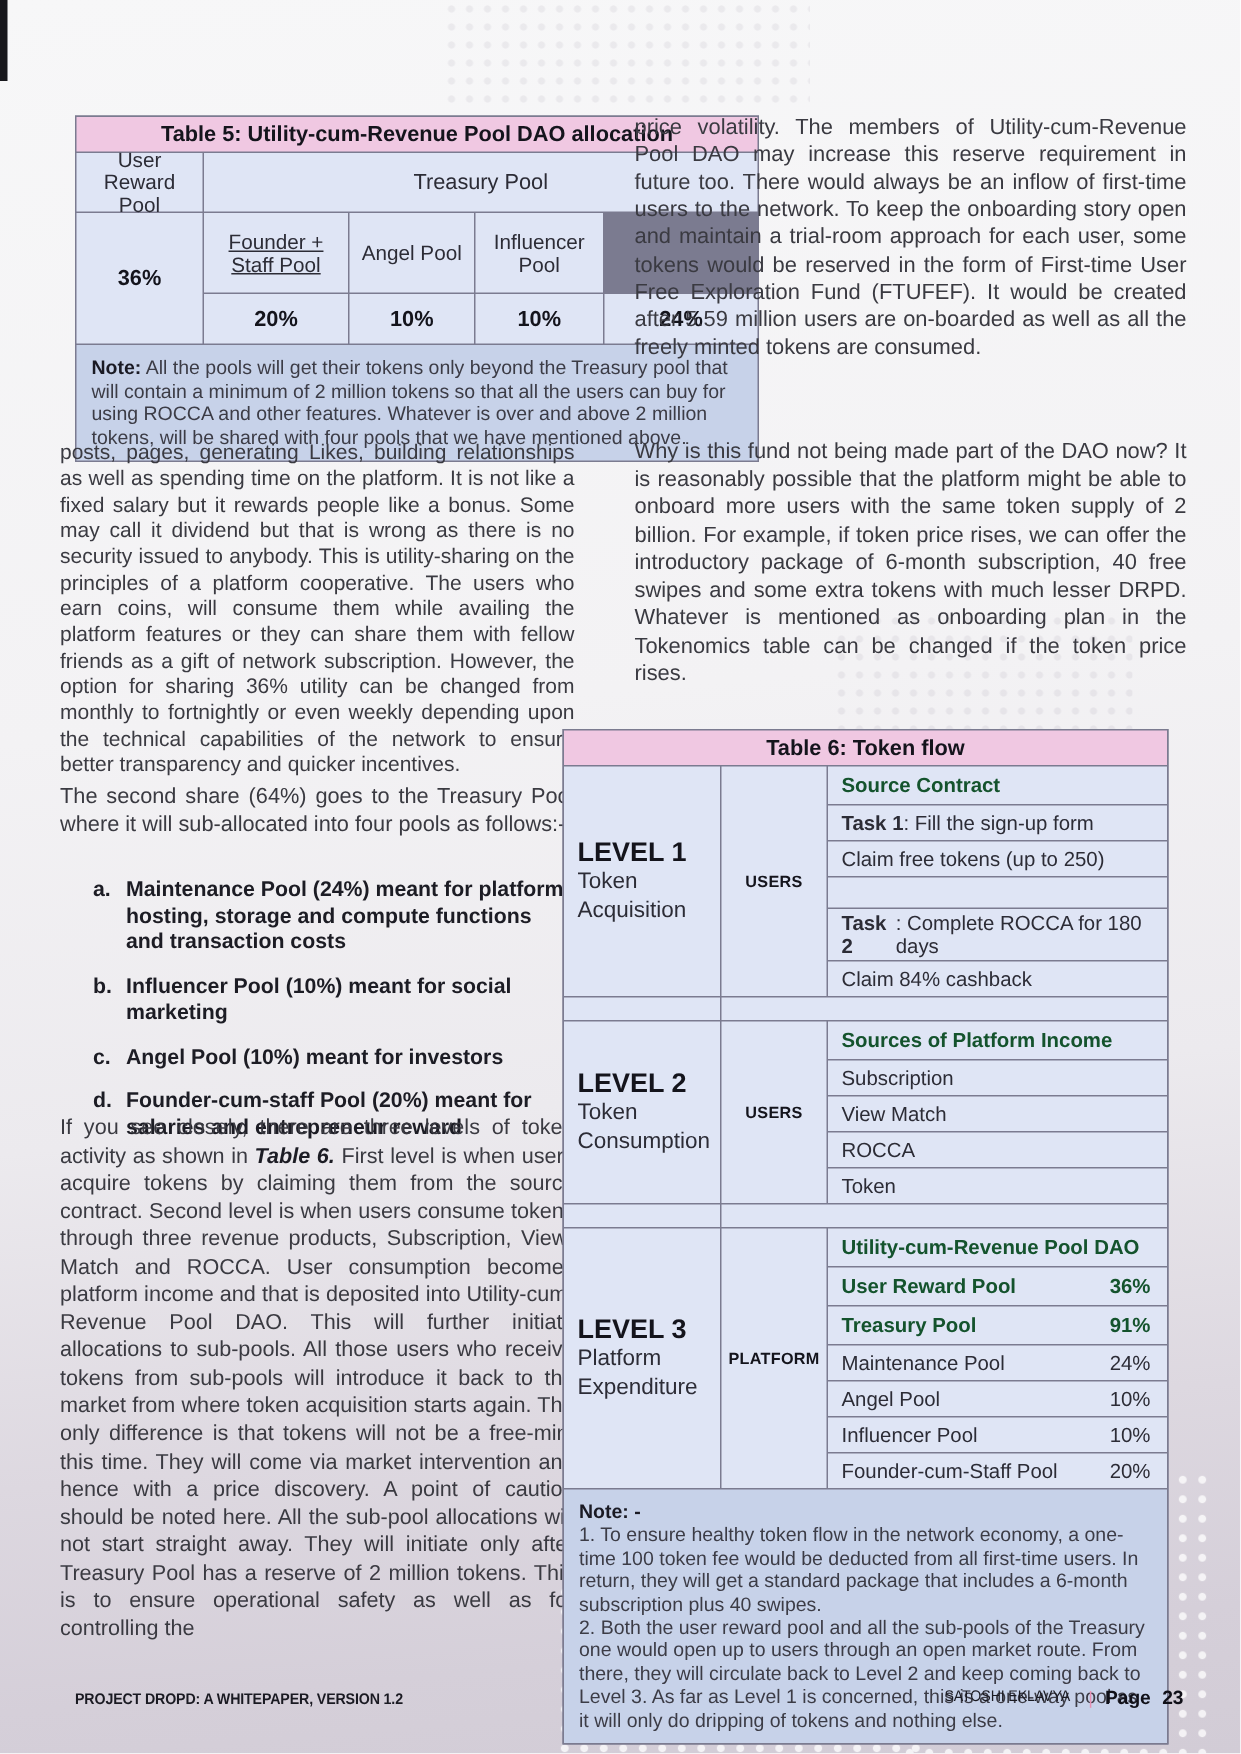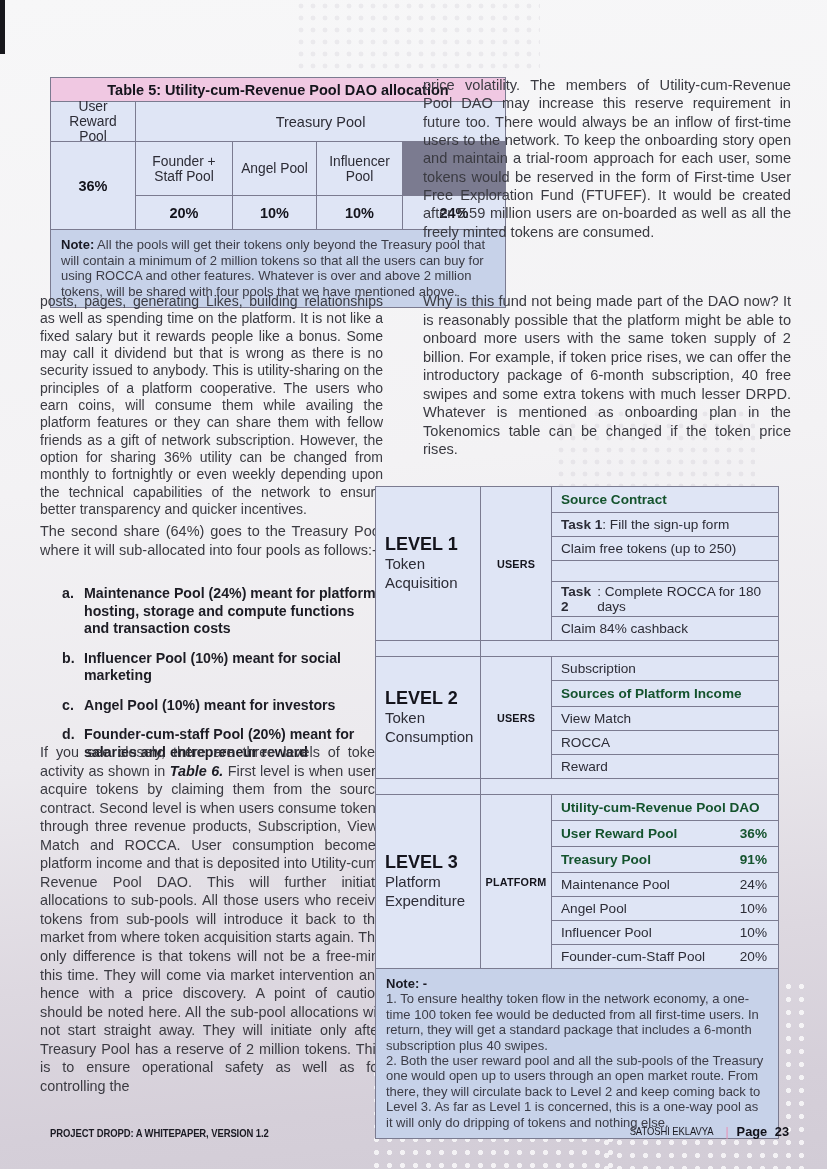--- a/index.html
+++ b/index.html
@@ -88,21 +88,21 @@
   <div class="dots dots-d" style="left:555px; top:408px; width:200px; height:80px;"></div>
   <div class="dots dots-w" style="left:600px; top:980px; width:210px; height:189px;"></div>
   <div class="dots dots-w" style="left:370px; top:1055px; width:250px; height:114px;"></div>
 
   <div class="tbl t5">
     <div class="tbl-title">Table 5: Utility-cum-Revenue Pool DAO allocation</div>
     <div class="t5-grid">
       <div class="cell c-urp">User Reward Pool</div>
       <div class="cell c-treasury">Treasury Pool</div>
       <div class="cell c-36">36%</div>
-    <div class="cell" style="grid-area: 2 / 2;">Founder + Staff Pool</div>
+    <div class="cell" style="grid-area: 2 / 2; text-decoration: underline;">Founder + Staff Pool</div>
         <div class="cell pool-value" style="grid-area: 3 / 2;">20%</div>
         <div class="cell" style="grid-area: 2 / 3;">Angel Pool</div>
         <div class="cell pool-value" style="grid-area: 3 / 3;">10%</div>
         <div class="cell" style="grid-area: 2 / 4;">Influencer Pool</div>
         <div class="cell pool-value" style="grid-area: 3 / 4;">10%</div>
         <div class="cell pool-value" style="grid-area: 3 / 5;">24%</div>
       </div>
     <div class="notebox">
       <b>Note:</b><span> All the pools will get their tokens only beyond the Treasury pool that will contain a minimum of 2 million tokens so that all the users can buy for using ROCCA and other features. Whatever is over and above 2 million tokens, will be shared with four pools that we have mentioned above.</span>
     </div>
@@ -127,20 +127,21 @@
         <div>Angel Pool (10%) meant for investors</div>
       </div>
       <div class="list-item">
         <div>d.</div>
         <div>Founder-cum-staff Pool (20%) meant for salaries and entrepreneur reward</div>
       </div>
     </div>
   <div class="abs para lp3" style="left:40px; top:743px; width:343px;"><span>If you see closely, there are three levels of token activity as shown in </span><span class="emph">Table 6.</span><span> First level is when users acquire tokens by claiming them from the source contract. Second level is when users consume tokens through three revenue products, Subscription, View-Match and ROCCA. User consumption becomes platform income and that is deposited into Utility-cum-Revenue Pool DAO. This will further initiate allocations to sub-pools. All those users who receive tokens from sub-pools will introduce it back to the market from where token acquisition starts again. The only difference is that tokens will not be a free-mint this time. They will come via market intervention and hence with a price discovery. A point of caution should be noted here. All the sub-pool allocations will not start straight away. They will initiate only after Treasury Pool has a reserve of 2 million tokens. This is to ensure operational safety as well as for controlling the</span></div>
 
   <div class="tbl t6">
+    <div class="tbl-title">Table 6: Token flow</div>
     <div style="display:contents;"><div class="t6-block">
           <div class="t6-level">
             <b>LEVEL 1</b>
             <div>Token Acquisition</div>
           </div>
           <div class="t6-actor">USERS</div>
           <div class="t6-rows">
             <div class="t6-row b">Source Contract</div>
             <div class="t6-row"><b>Task 1</b>: Fill the sign-up form</div>
             <div class="t6-row">Claim free tokens (up to 250)</div>
@@ -151,25 +152,25 @@
         </div><div class="t6-spacer">
           <div></div>
           <div></div>
         </div><div class="t6-block">
           <div class="t6-level">
             <b>LEVEL 2</b>
             <div>Token Consumption</div>
           </div>
           <div class="t6-actor">USERS</div>
           <div class="t6-rows">
+            <div class="t6-row b">Sources of Platform Income</div>
             <div class="t6-row">Subscription</div>
-            <div class="t6-row b">Sources of Platform Income</div>
             <div class="t6-row">View Match</div>
             <div class="t6-row">ROCCA</div>
-            <div class="t6-row">Reward</div>
+            <div class="t6-row">Token</div>
           </div>
         </div><div class="t6-spacer">
           <div></div>
           <div></div>
         </div><div class="t6-block">
           <div class="t6-level">
             <b>LEVEL 3</b>
             <div>Platform Expenditure</div>
           </div>
           <div class="t6-actor">PLATFORM</div>

